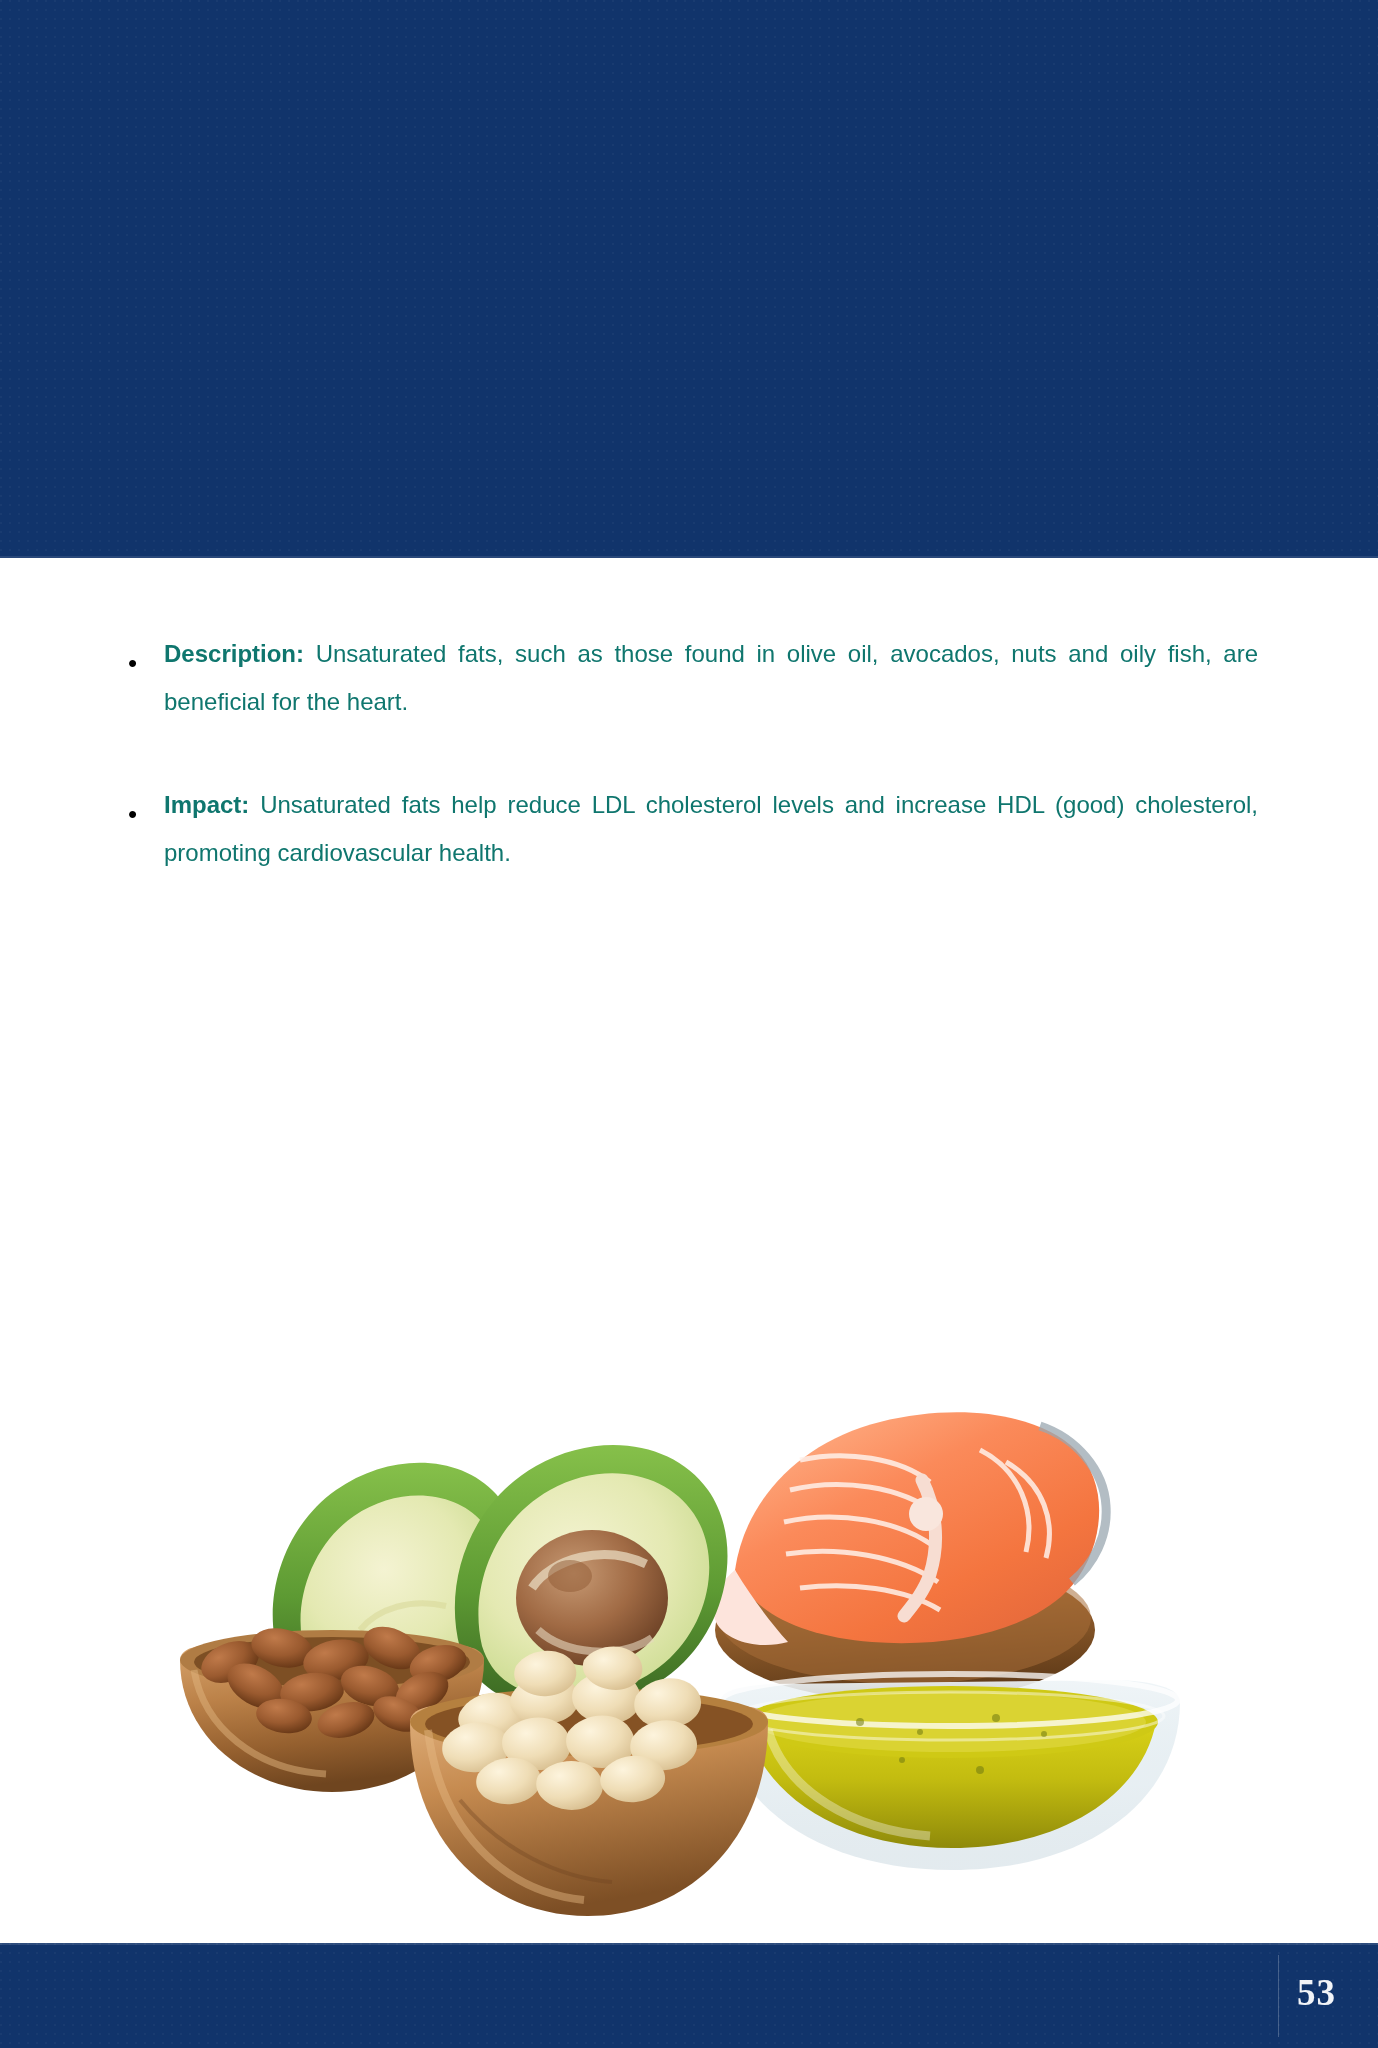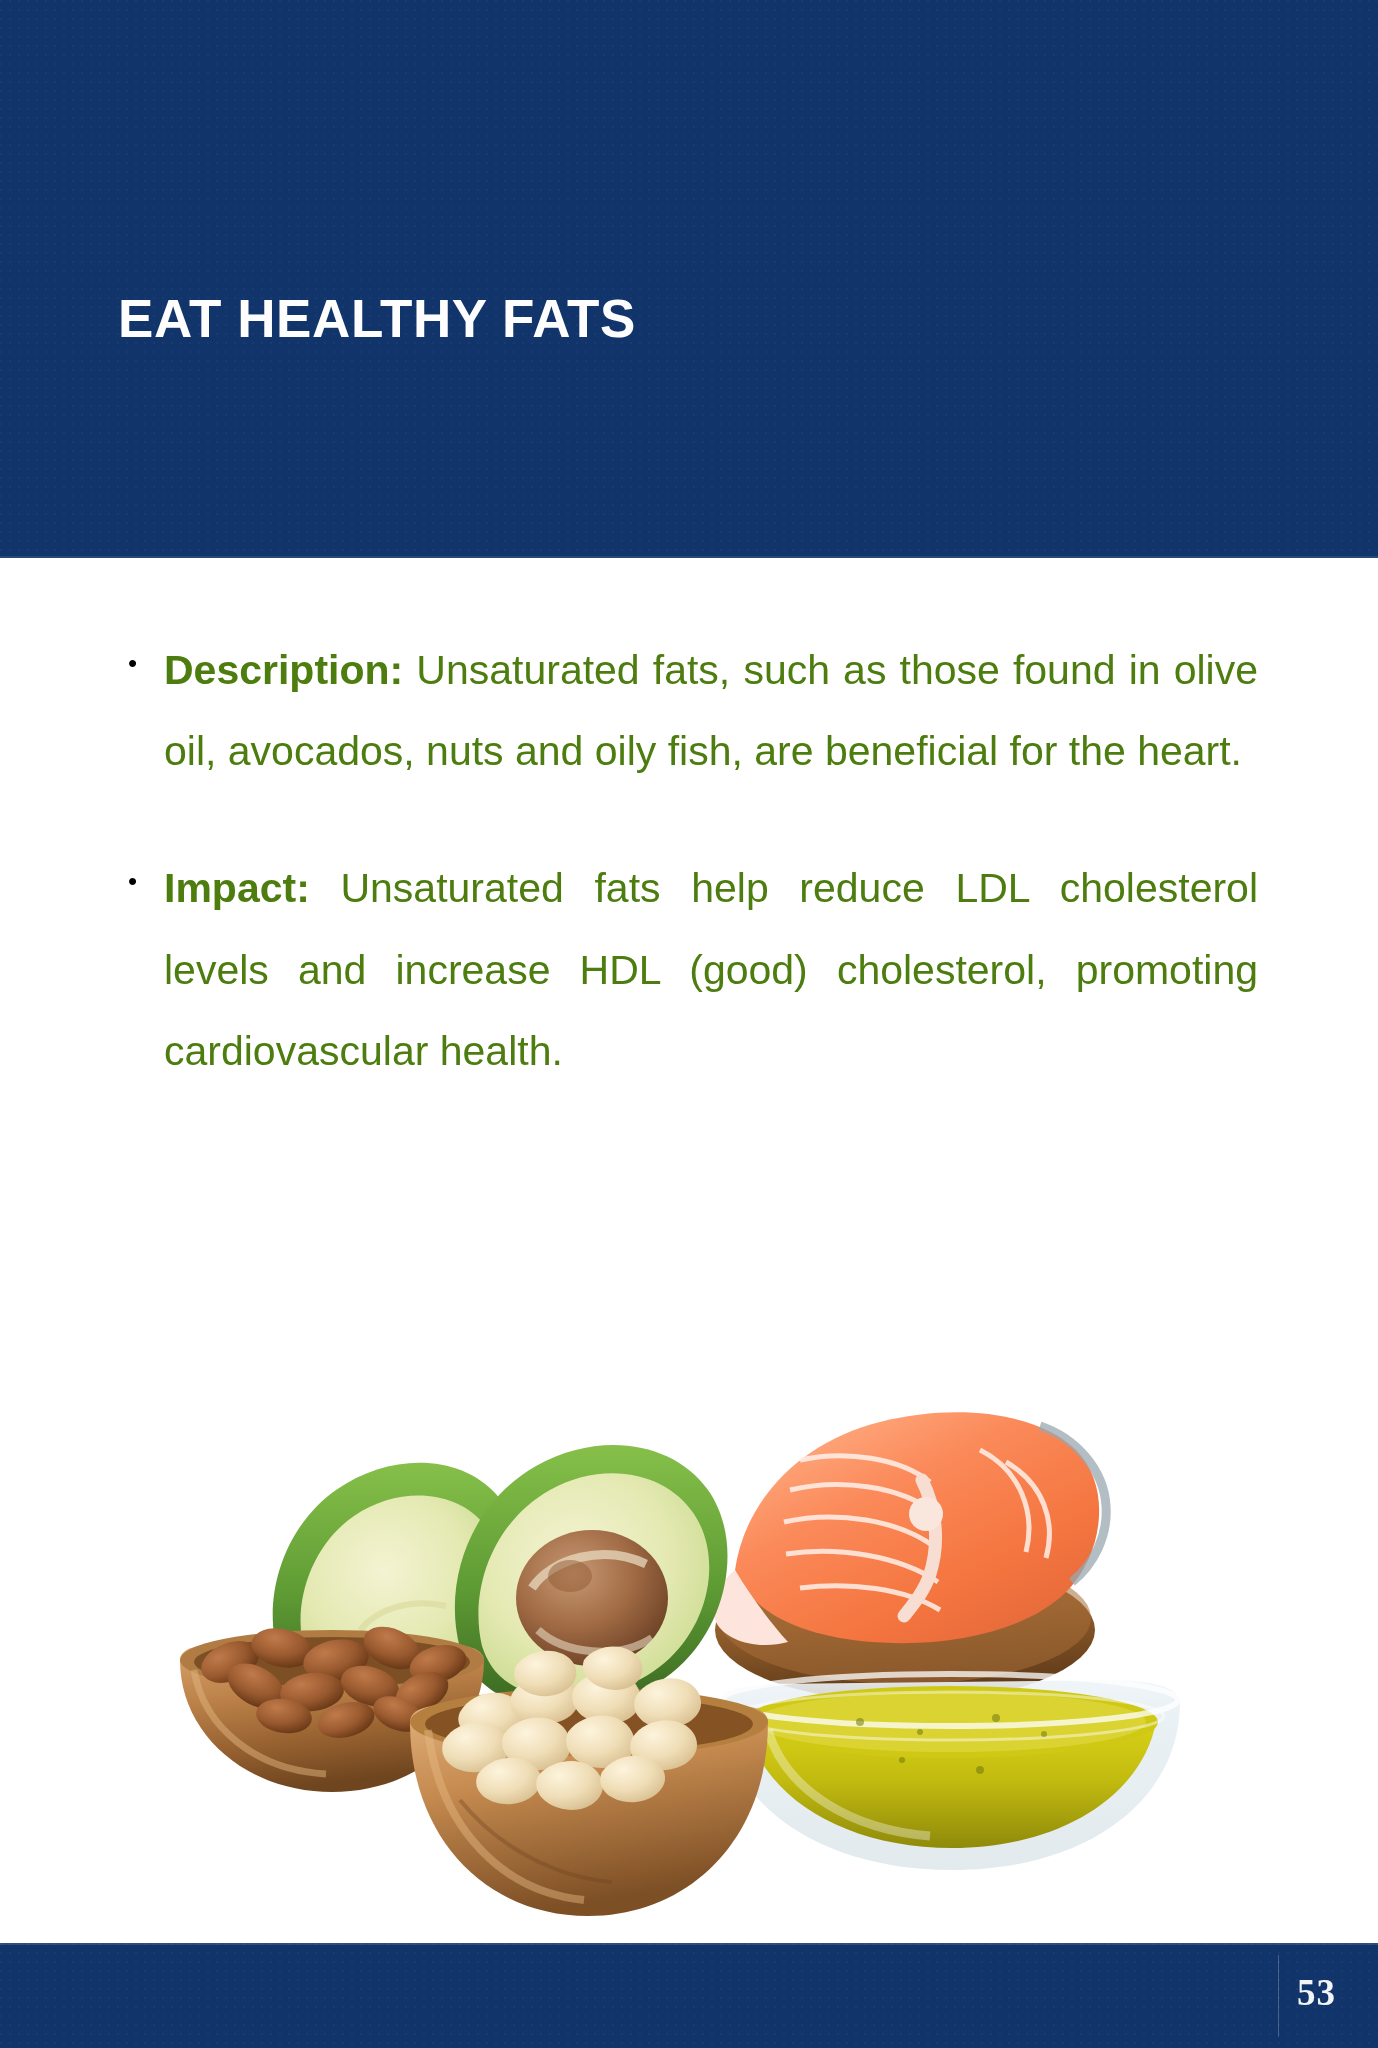--- a/index.html
+++ b/index.html
@@ -69,23 +69,23 @@
     width:36px;
     padding-top:20px;
     font-size:26px;
     line-height:1;
     color:#000;
     text-align:left;
   }
 
   .bullet-text {
     flex:1 1 auto;
-    font-size:41px;
+    font-size:24px;
     line-height:1.98;
-    color:#4d7c0f;
+    color:#0f766e;
     text-align:justify;
     text-justify:inter-word;
     hyphens:none;
   }
   .bullet-text .lead { font-weight:bold; }
 
   
   .food-photo {
     position:absolute;
     left:160px;
@@ -132,21 +132,20 @@
     color:#f2f4f8;
     letter-spacing:1px;
   }
 </style>
 </head>
 <body>
 
 <div class="slide">
 
   <div class="header-band"></div>
-  <h1 class="slide-title">EAT HEALTHY FATS</h1>
 
   <div class="body-copy">
 
     <div class="bullet-row">
       <span class="bullet-dot">•</span>
       <p class="bullet-text">
         <span class="lead">Description:</span><span> Unsaturated fats, such as those found in olive oil, avocados, nuts and oily fish, are beneficial for the heart.</span>
       </p>
     </div>
 

